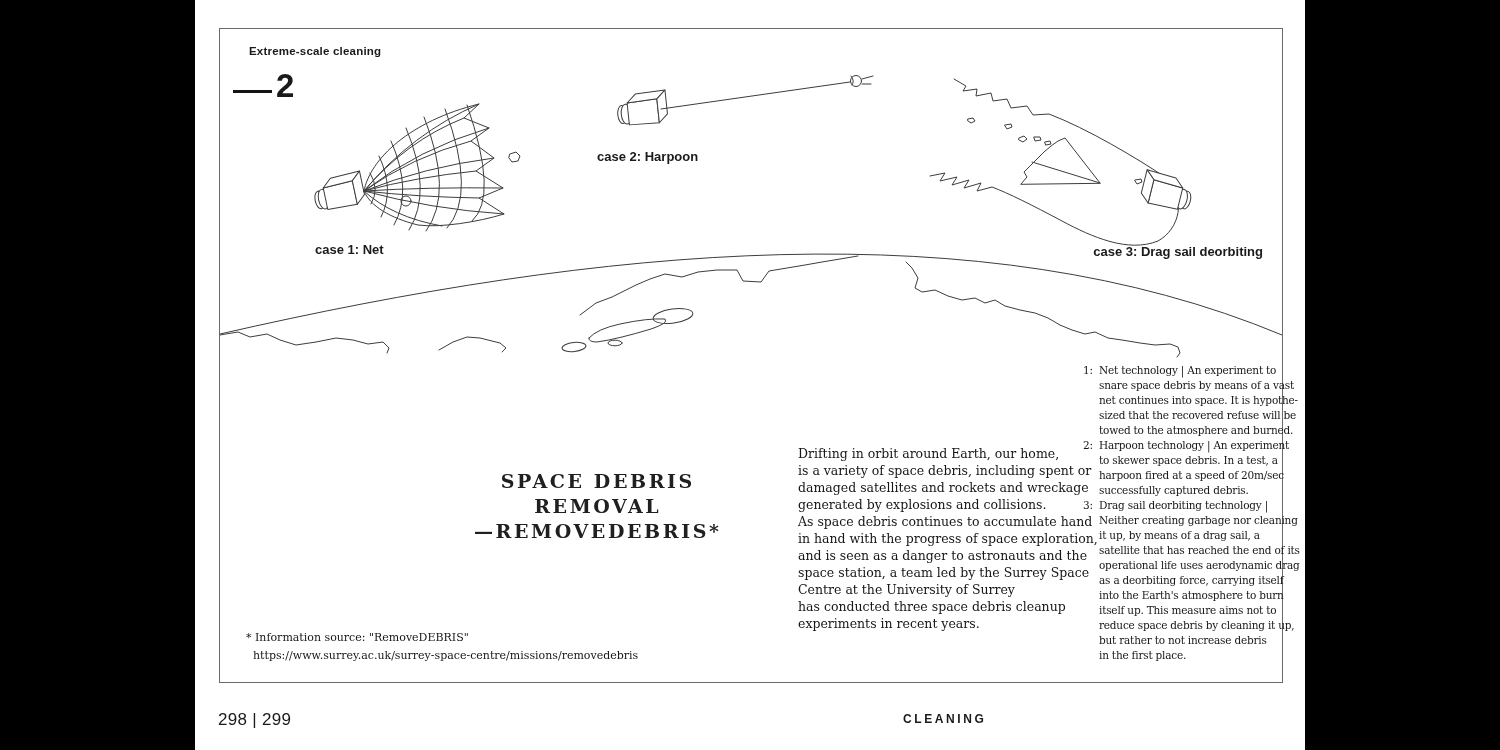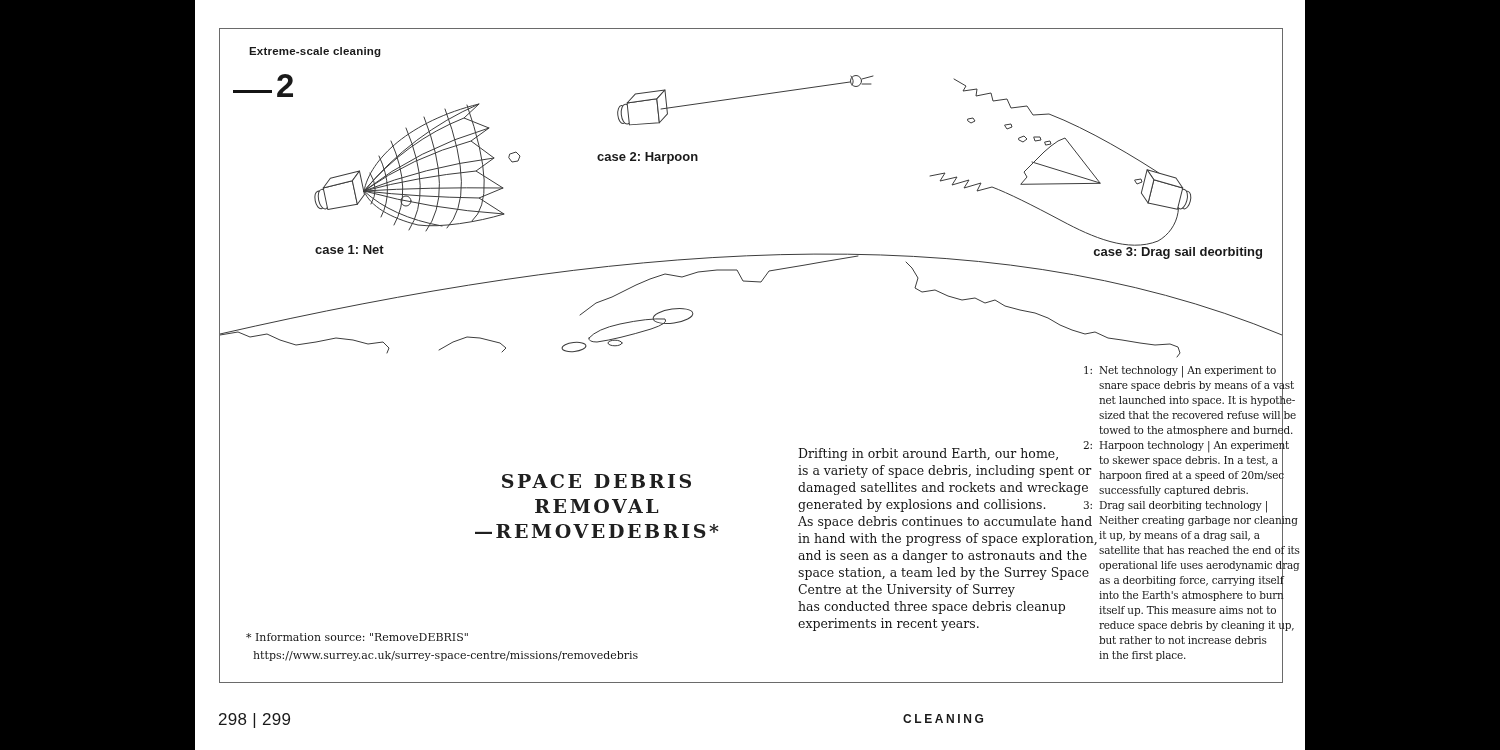--- a/index.html
+++ b/index.html
@@ -143,21 +143,21 @@
 space station, a team led by the Surrey Space
 Centre at the University of Surrey
 has conducted three space debris cleanup
 experiments in recent years.</div>
 
       <div class="notes">
         <div class="note">
           <span class="note-num">1:</span>
           <span class="note-text">Net technology | An experiment to
 snare space debris by means of a vast
-net launched into space. It is hypothe-
+net continues into space. It is hypothe-
 sized that the recovered refuse will be
 towed to the atmosphere and burned.</span>
         </div>
         <div class="note">
           <span class="note-num">2:</span>
           <span class="note-text">Harpoon technology | An experiment
 to skewer space debris. In a test, a
 harpoon fired at a speed of 20m/sec
 successfully captured debris.</span>
         </div>

